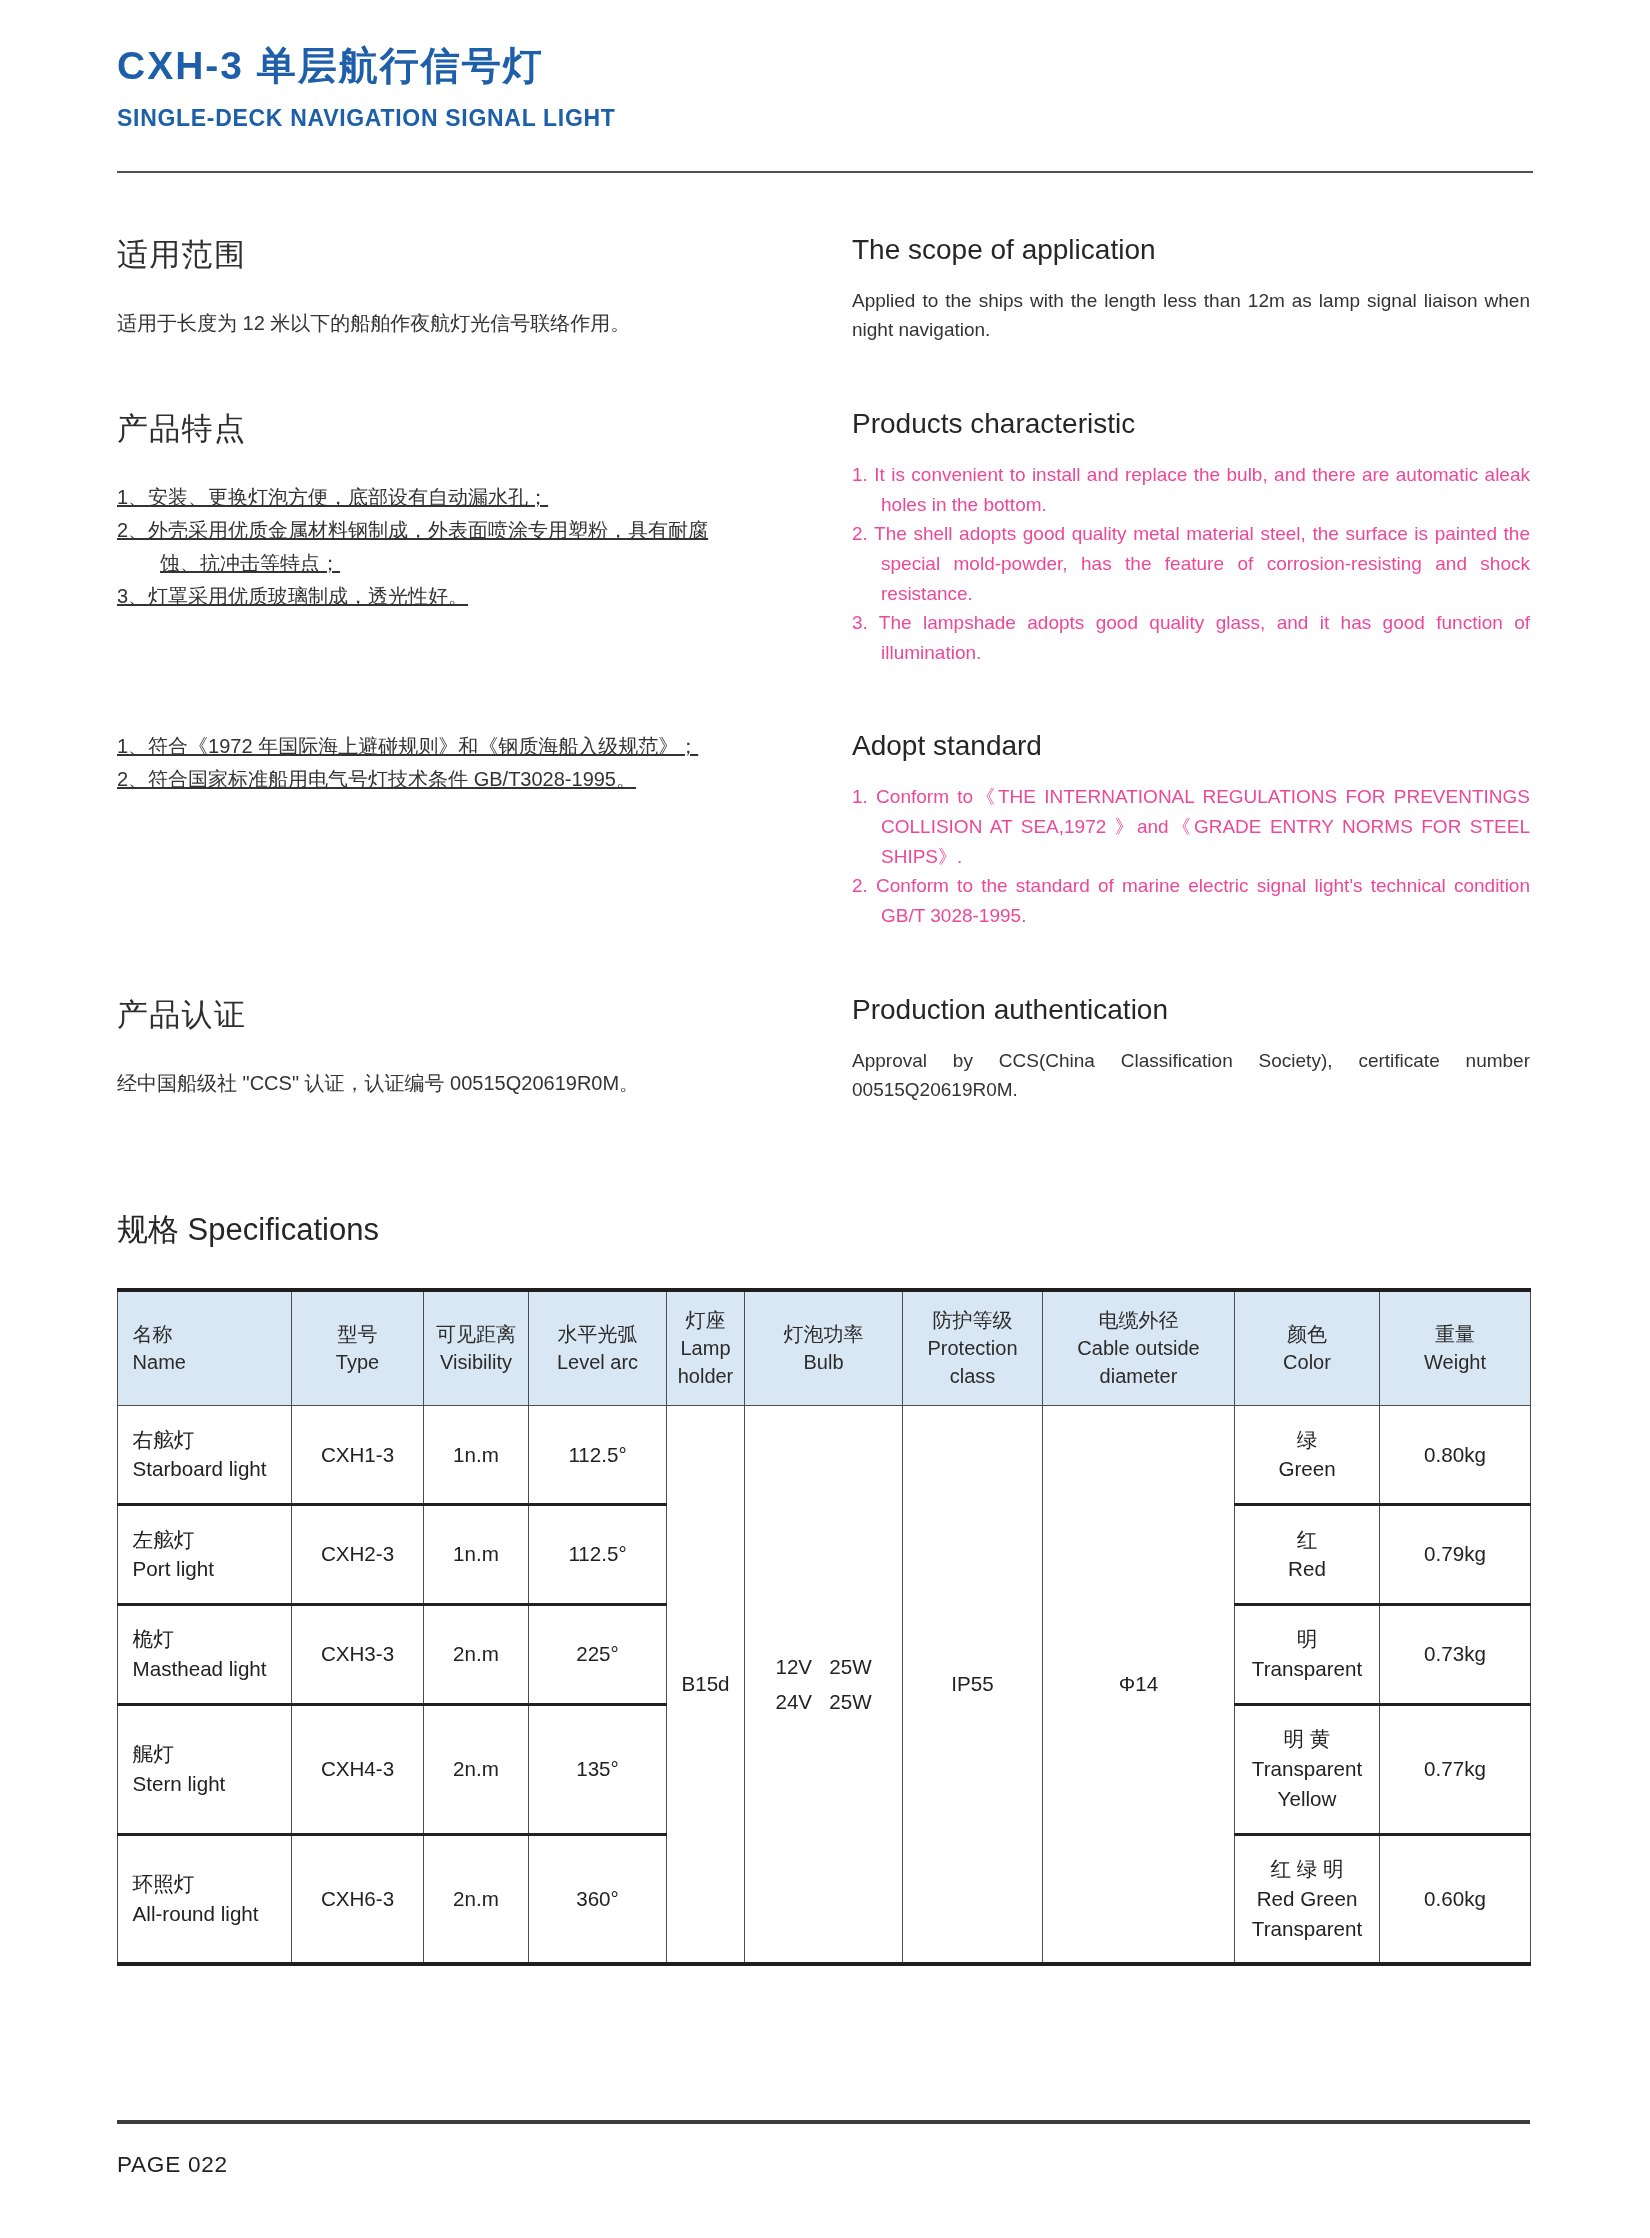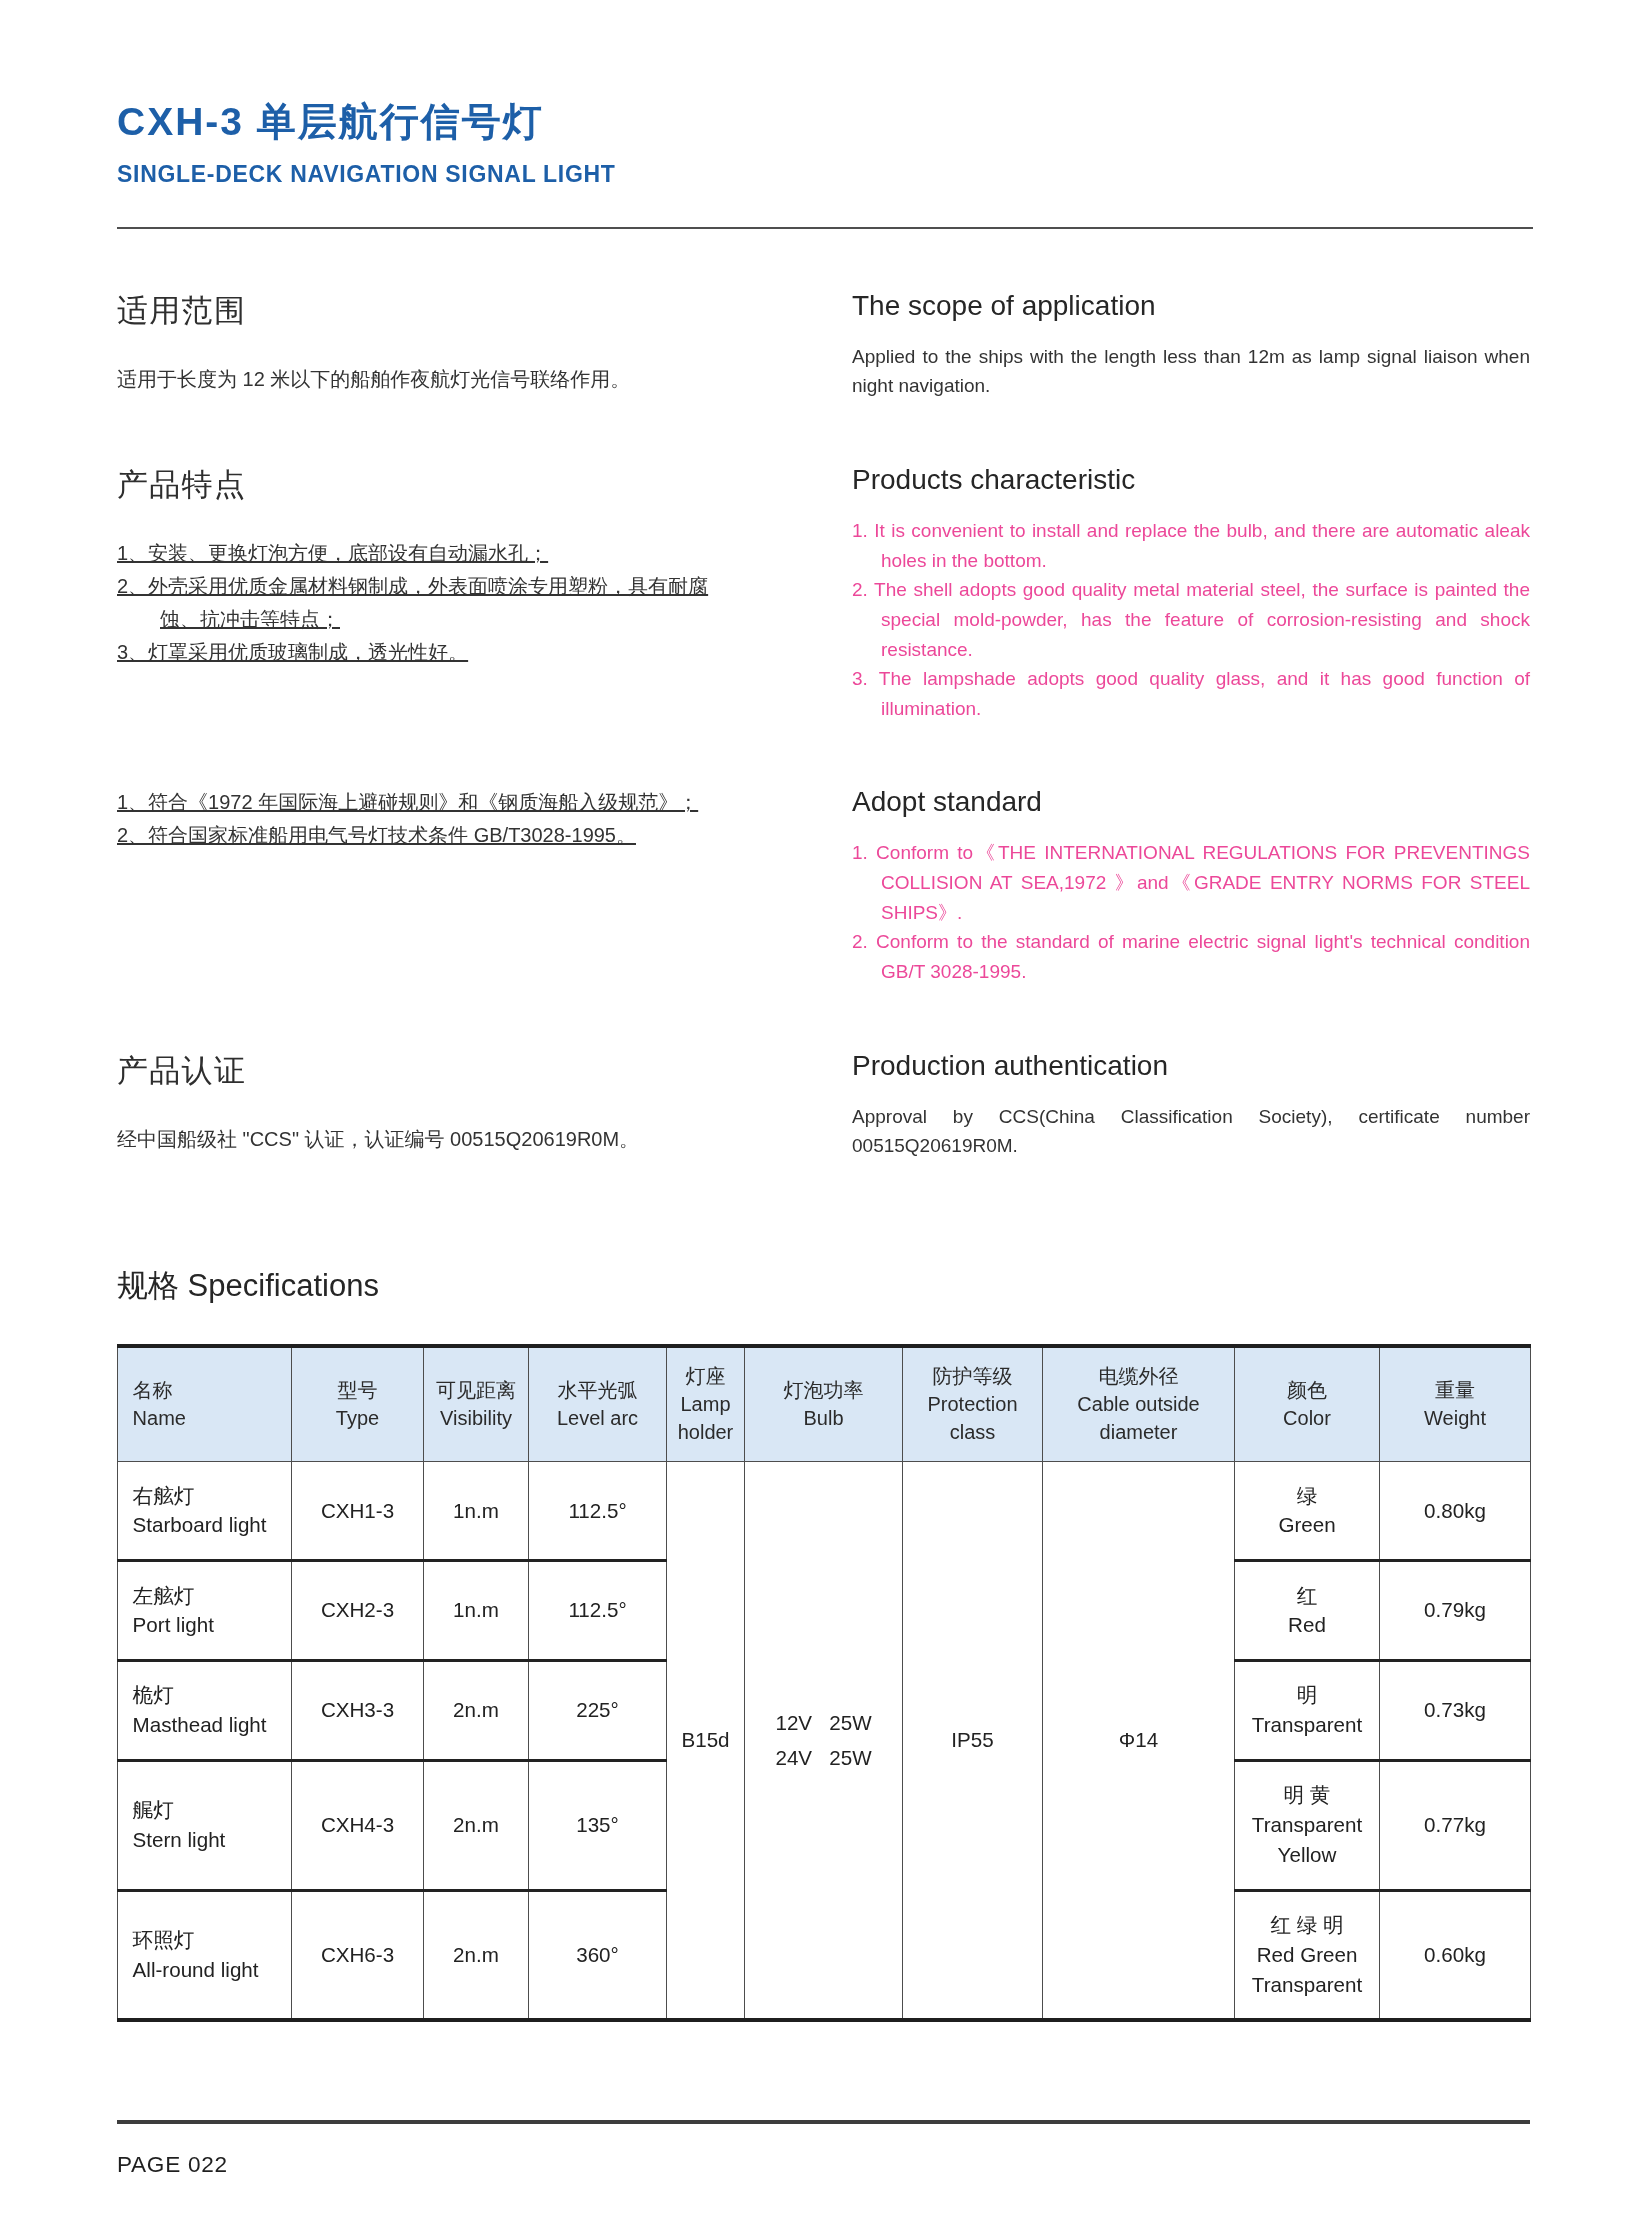--- a/index.html
+++ b/index.html
@@ -5,21 +5,21 @@
   html,body { margin:0; padding:0; background:#ffffff; }
   .page {
     position:relative;
     width:1650px; height:2239px;
     background:#ffffff;
     font-family:"Liberation Sans","DejaVu Sans",sans-serif;
     color:#333333;
     overflow:hidden;
     box-sizing:border-box;
   }
-  .content { padding:100px 117px 0 117px; }
+  .content { padding:44px 117px 0 117px; }
 
   
   .title-zh { color:#1d5fa8; font-size:39px; font-weight:bold; letter-spacing:2px; line-height:1.15; }
   .title-en { color:#1d5fa8; font-size:23px; font-weight:bold; letter-spacing:0.7px; margin-top:16px; }
   .title-rule { border:none; border-top:2px solid #4f4f4f; margin:39px 0 0 0; }
 
   
   .sections {
     display:grid;
     grid-template-columns:615px 678px;

